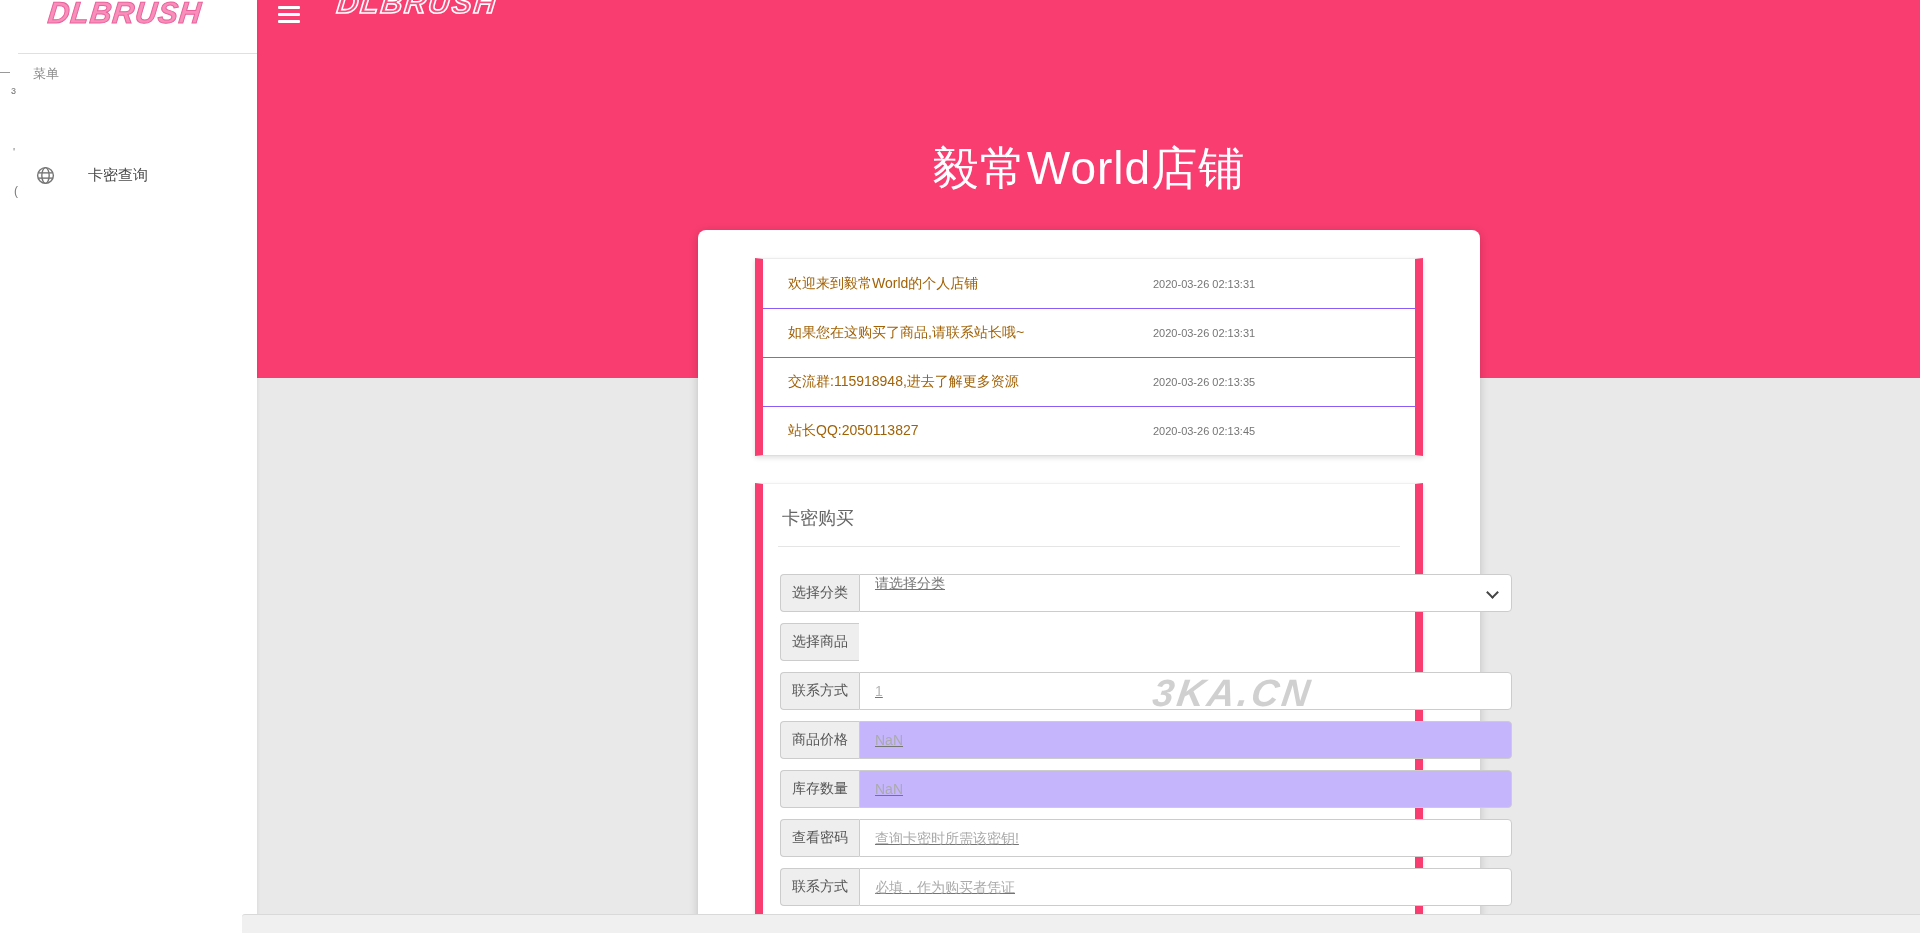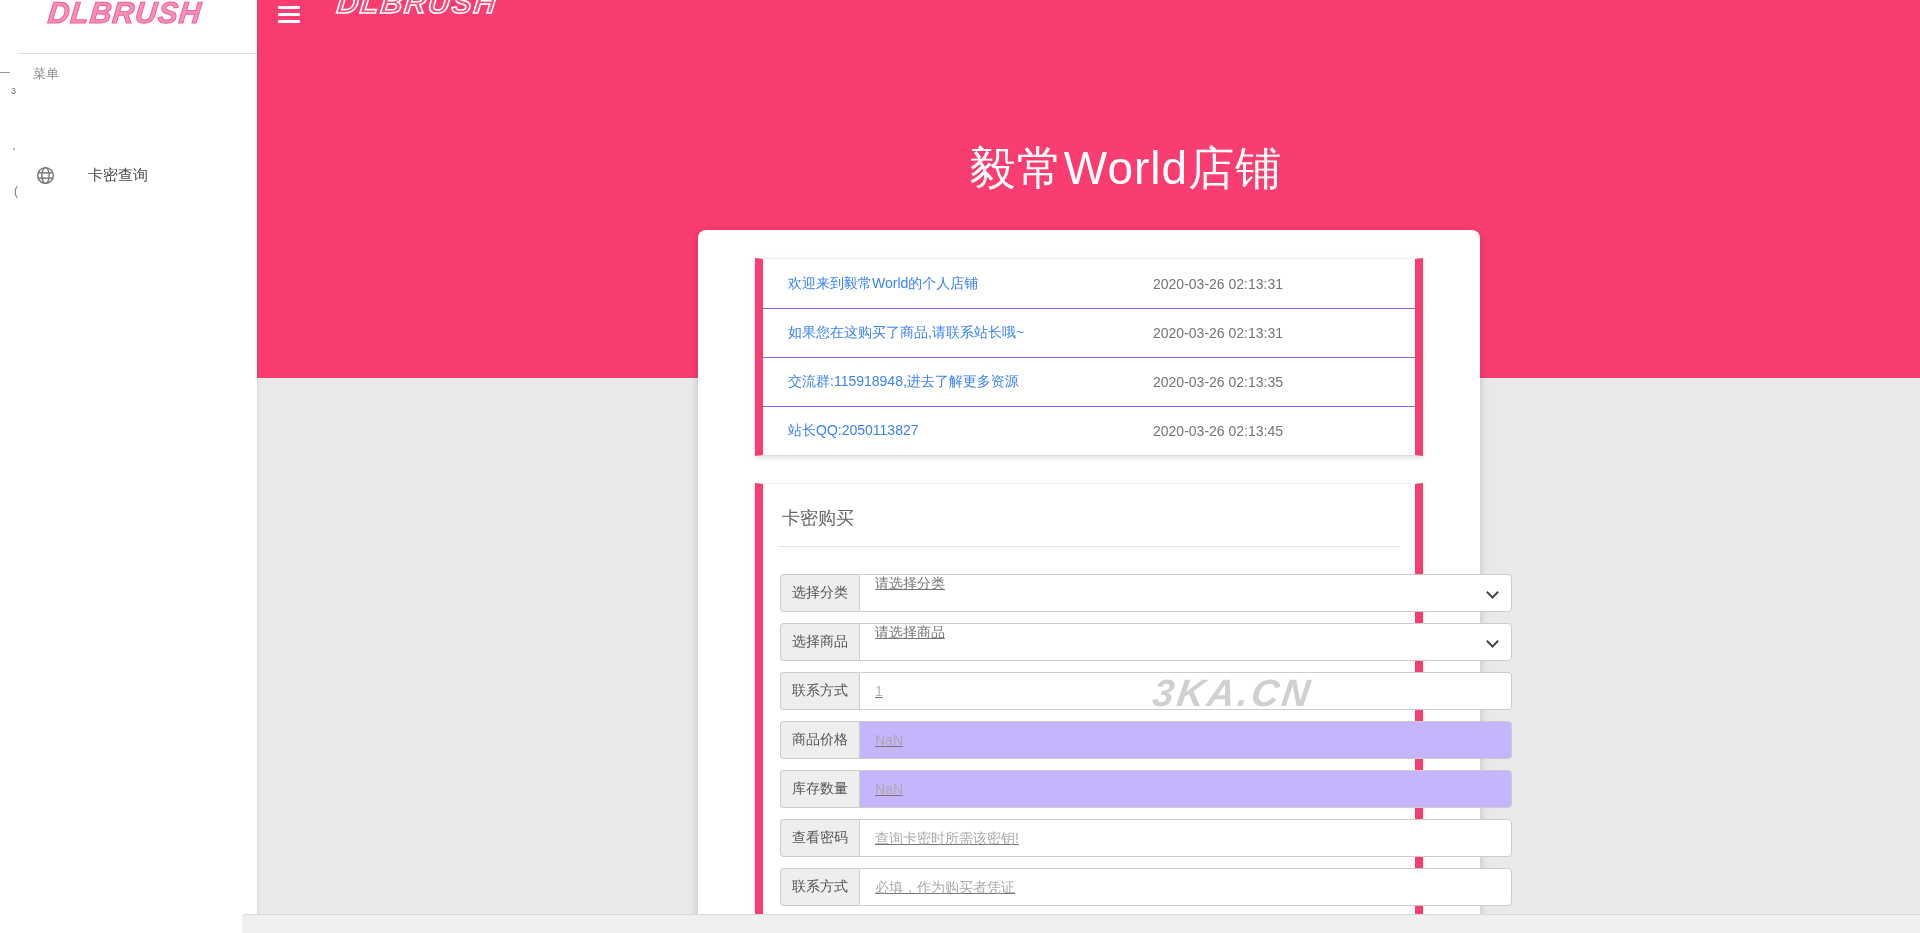--- a/index.html
+++ b/index.html
@@ -7,39 +7,39 @@
   body { font-family: "Liberation Sans", "DejaVu Sans", sans-serif; }
   .screen { position:relative; width:1920px; height:933px; overflow:hidden; background:#fff; }
 
   
   .banner { position:absolute; left:257px; top:0; width:1663px; height:378px; background:#F93D70; z-index:1; }
   .hamburger { position:absolute; left:21px; top:6px; width:22px; height:17px; cursor:pointer; }
   .hamburger span { display:block; height:3px; background:#fff; margin-bottom:4px; border-radius:1px; }
   .banner-logo { position:absolute; left:80px; top:-14px; font-size:30px; font-weight:bold; font-style:italic;
                  letter-spacing:2px; transform:skewX(-6deg); color:rgba(255,255,255,0.08);
                  -webkit-text-stroke:1.6px #ffffff; white-space:nowrap; }
-  .shop-title { position:absolute; left:869px; top:138px; transform:translateX(-50%);
+  .shop-title { position:absolute; left:832px; top:138px; transform:translateX(-50%);
                 color:#fff; font-size:46px; font-weight:400; letter-spacing:1px; white-space:nowrap; }
 
   
   .main-bg { position:absolute; left:257px; top:378px; width:1663px; height:555px; background:#E9E9E9; z-index:0; }
 
   
   .card { position:absolute; left:698px; top:230px; width:782px; height:703px; background:#fff;
           border-radius:8px; box-shadow:0 2px 10px rgba(0,0,0,0.18); z-index:2; }
 
   
   .ann-table { position:absolute; left:57px; top:28px; width:668px;
                border-left:8px solid #F93D70; border-right:8px solid #F93D70;
                border-top:1px solid #ececec; border-bottom:1px solid #dedede;
                box-shadow:0 2px 5px rgba(0,0,0,0.12); background:#fff; }
   .ann-row { display:flex; align-items:center; height:49px; }
   .ann-row + .ann-row { border-top:1px solid #8b5cf6; }
-  .ann-text { flex:0 0 390px; padding-left:25px; font-size:14px; color:#3b82f6; white-space:nowrap; }
-  .ann-time { font-size:14px; color:#757575; white-space:nowrap; }
+  .ann-text { flex:0 0 390px; padding-left:25px; font-size:14px; color:#a16207; white-space:nowrap; }
+  .ann-time { font-size:11px; color:#757575; white-space:nowrap; }
 
   
   .buy-table { position:absolute; left:57px; top:253px; width:668px; height:465px;
                border-left:8px solid #F93D70; border-right:8px solid #F93D70;
                border-top:1px solid #f0f0f0; background:#fff; box-shadow:0 2px 5px rgba(0,0,0,0.10); }
   .buy-title { margin:22px 0 0 19px; font-size:18px; color:#666; }
   .buy-divider { margin:16px 15px 0 15px; border-top:1px solid #e5e5e5; }
   .form-rows { margin-top:27px; }
   .igroup { display:flex; width:732px; height:38px; margin:0 0 11px 17px; }
   .addon { flex:0 0 79px; display:flex; align-items:center; justify-content:center;
@@ -133,24 +133,20 @@
         <div class="igroup">
           <span class="addon">选择分类</span>
           <div class="field select">
             <span class="sel-text">请选择分类</span>
             <span class="chev"></span>
           </div>
         </div>
 
         <div class="igroup">
           <span class="addon">选择商品</span>
-          <div class="field select">
-            <span class="sel-text">请选择商品</span>
-            <span class="chev"></span>
-          </div>
         </div>
 
         <div class="igroup">
           <span class="addon">联系方式</span>
           <div class="field">
             <input class="dim" value="1" style="">
           </div>
         </div>
 
         <div class="igroup">

